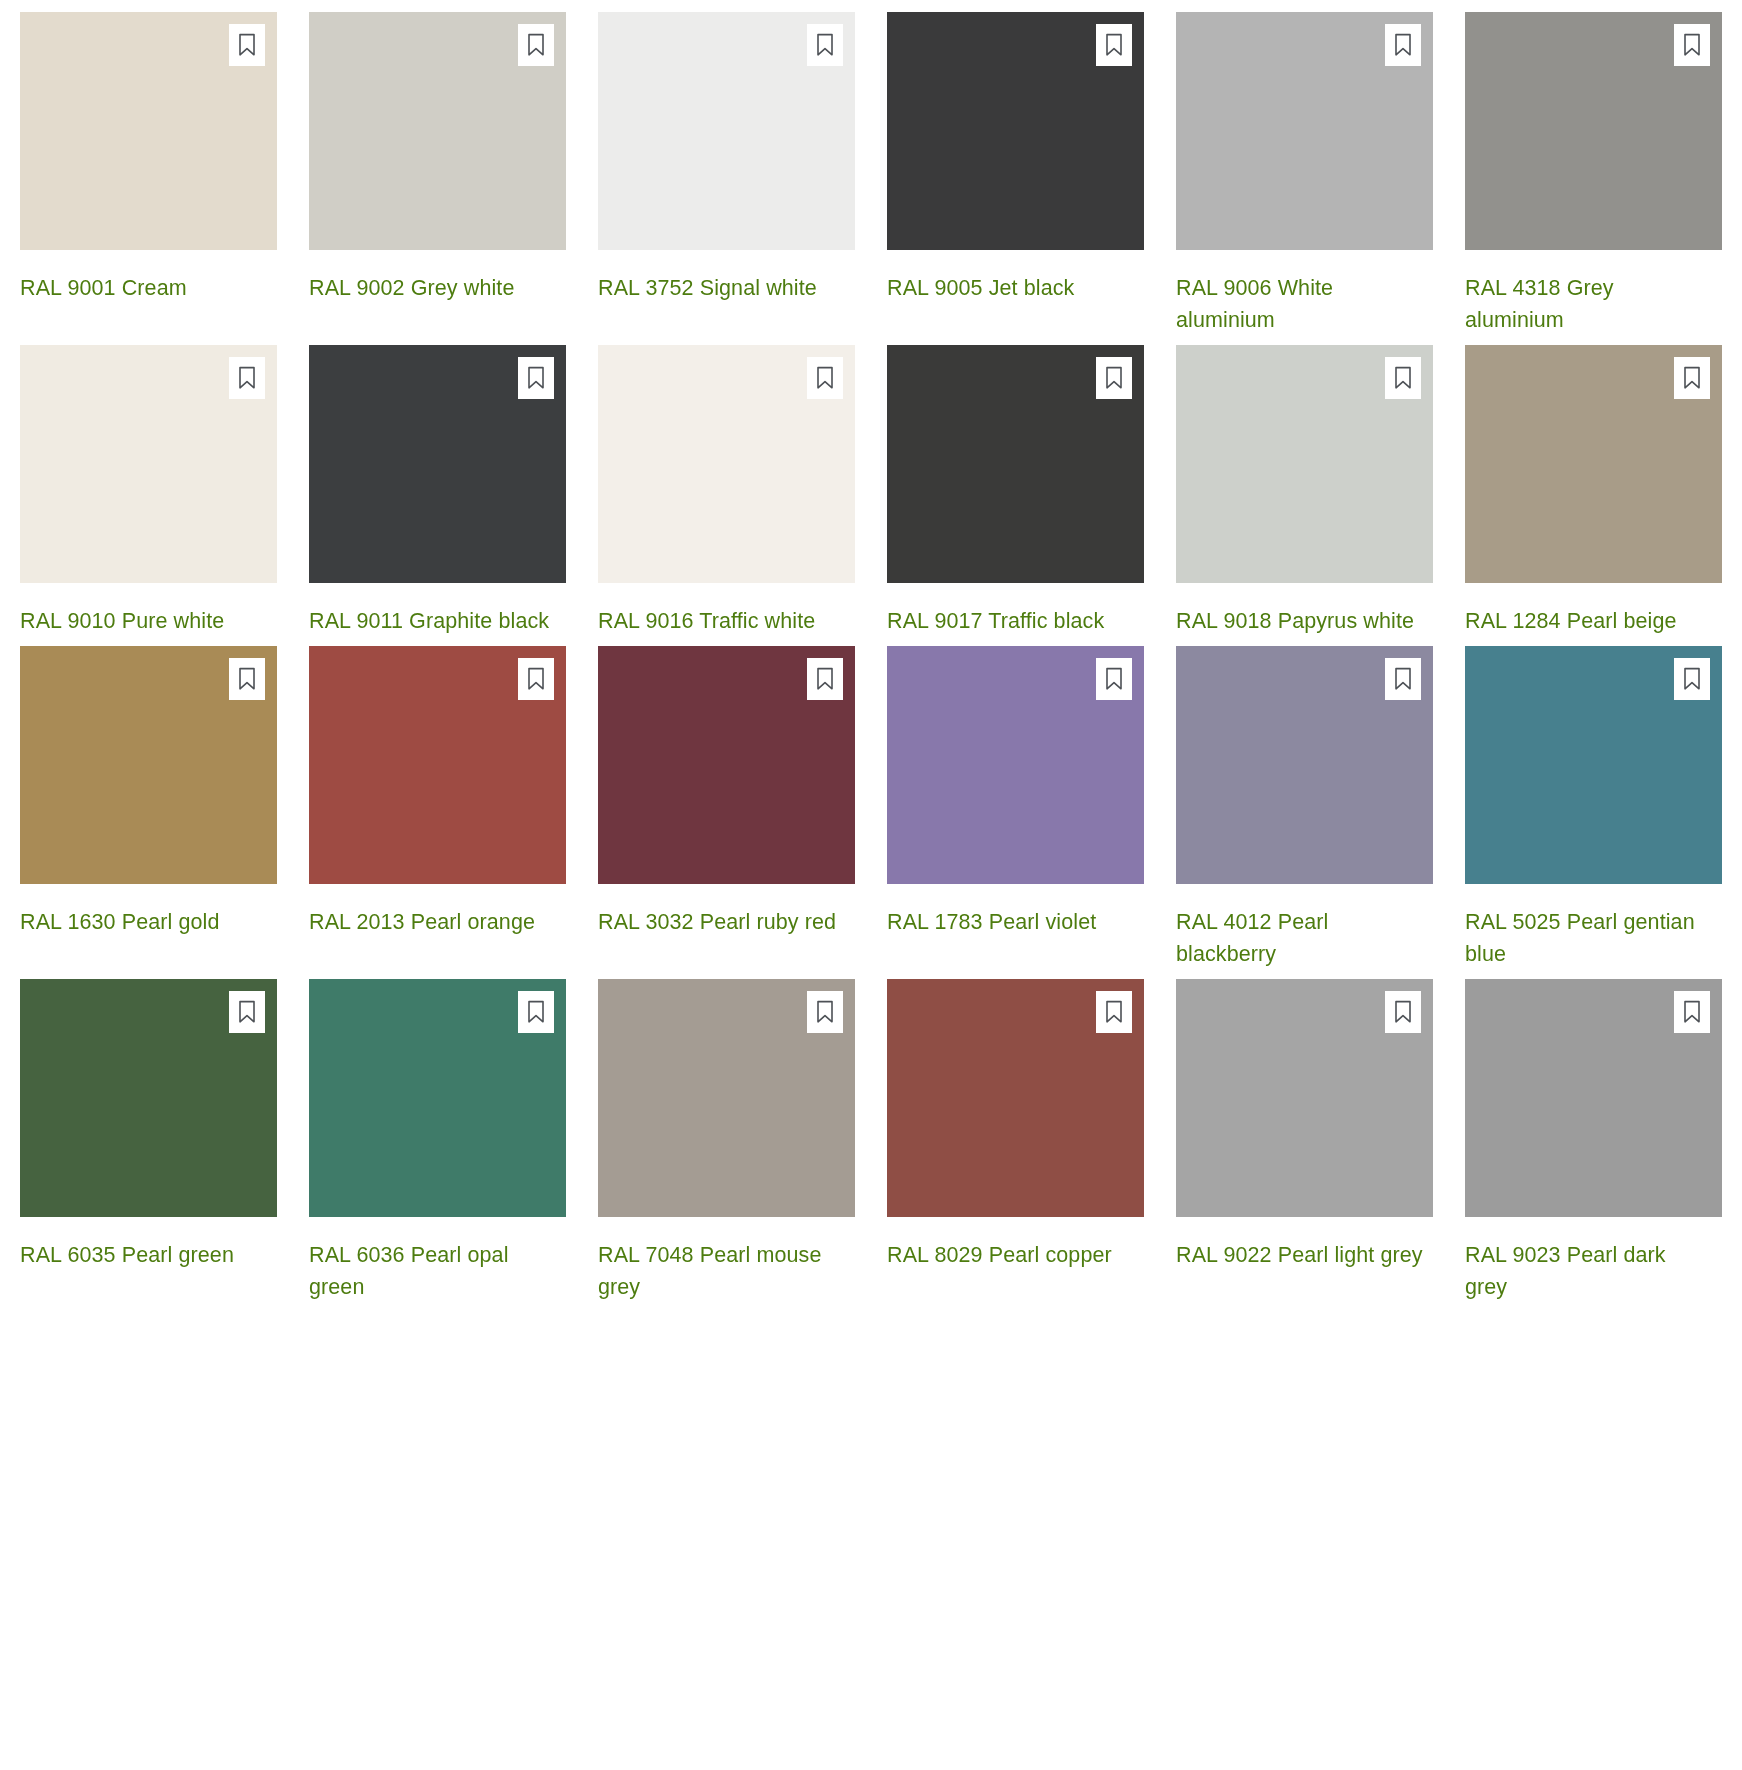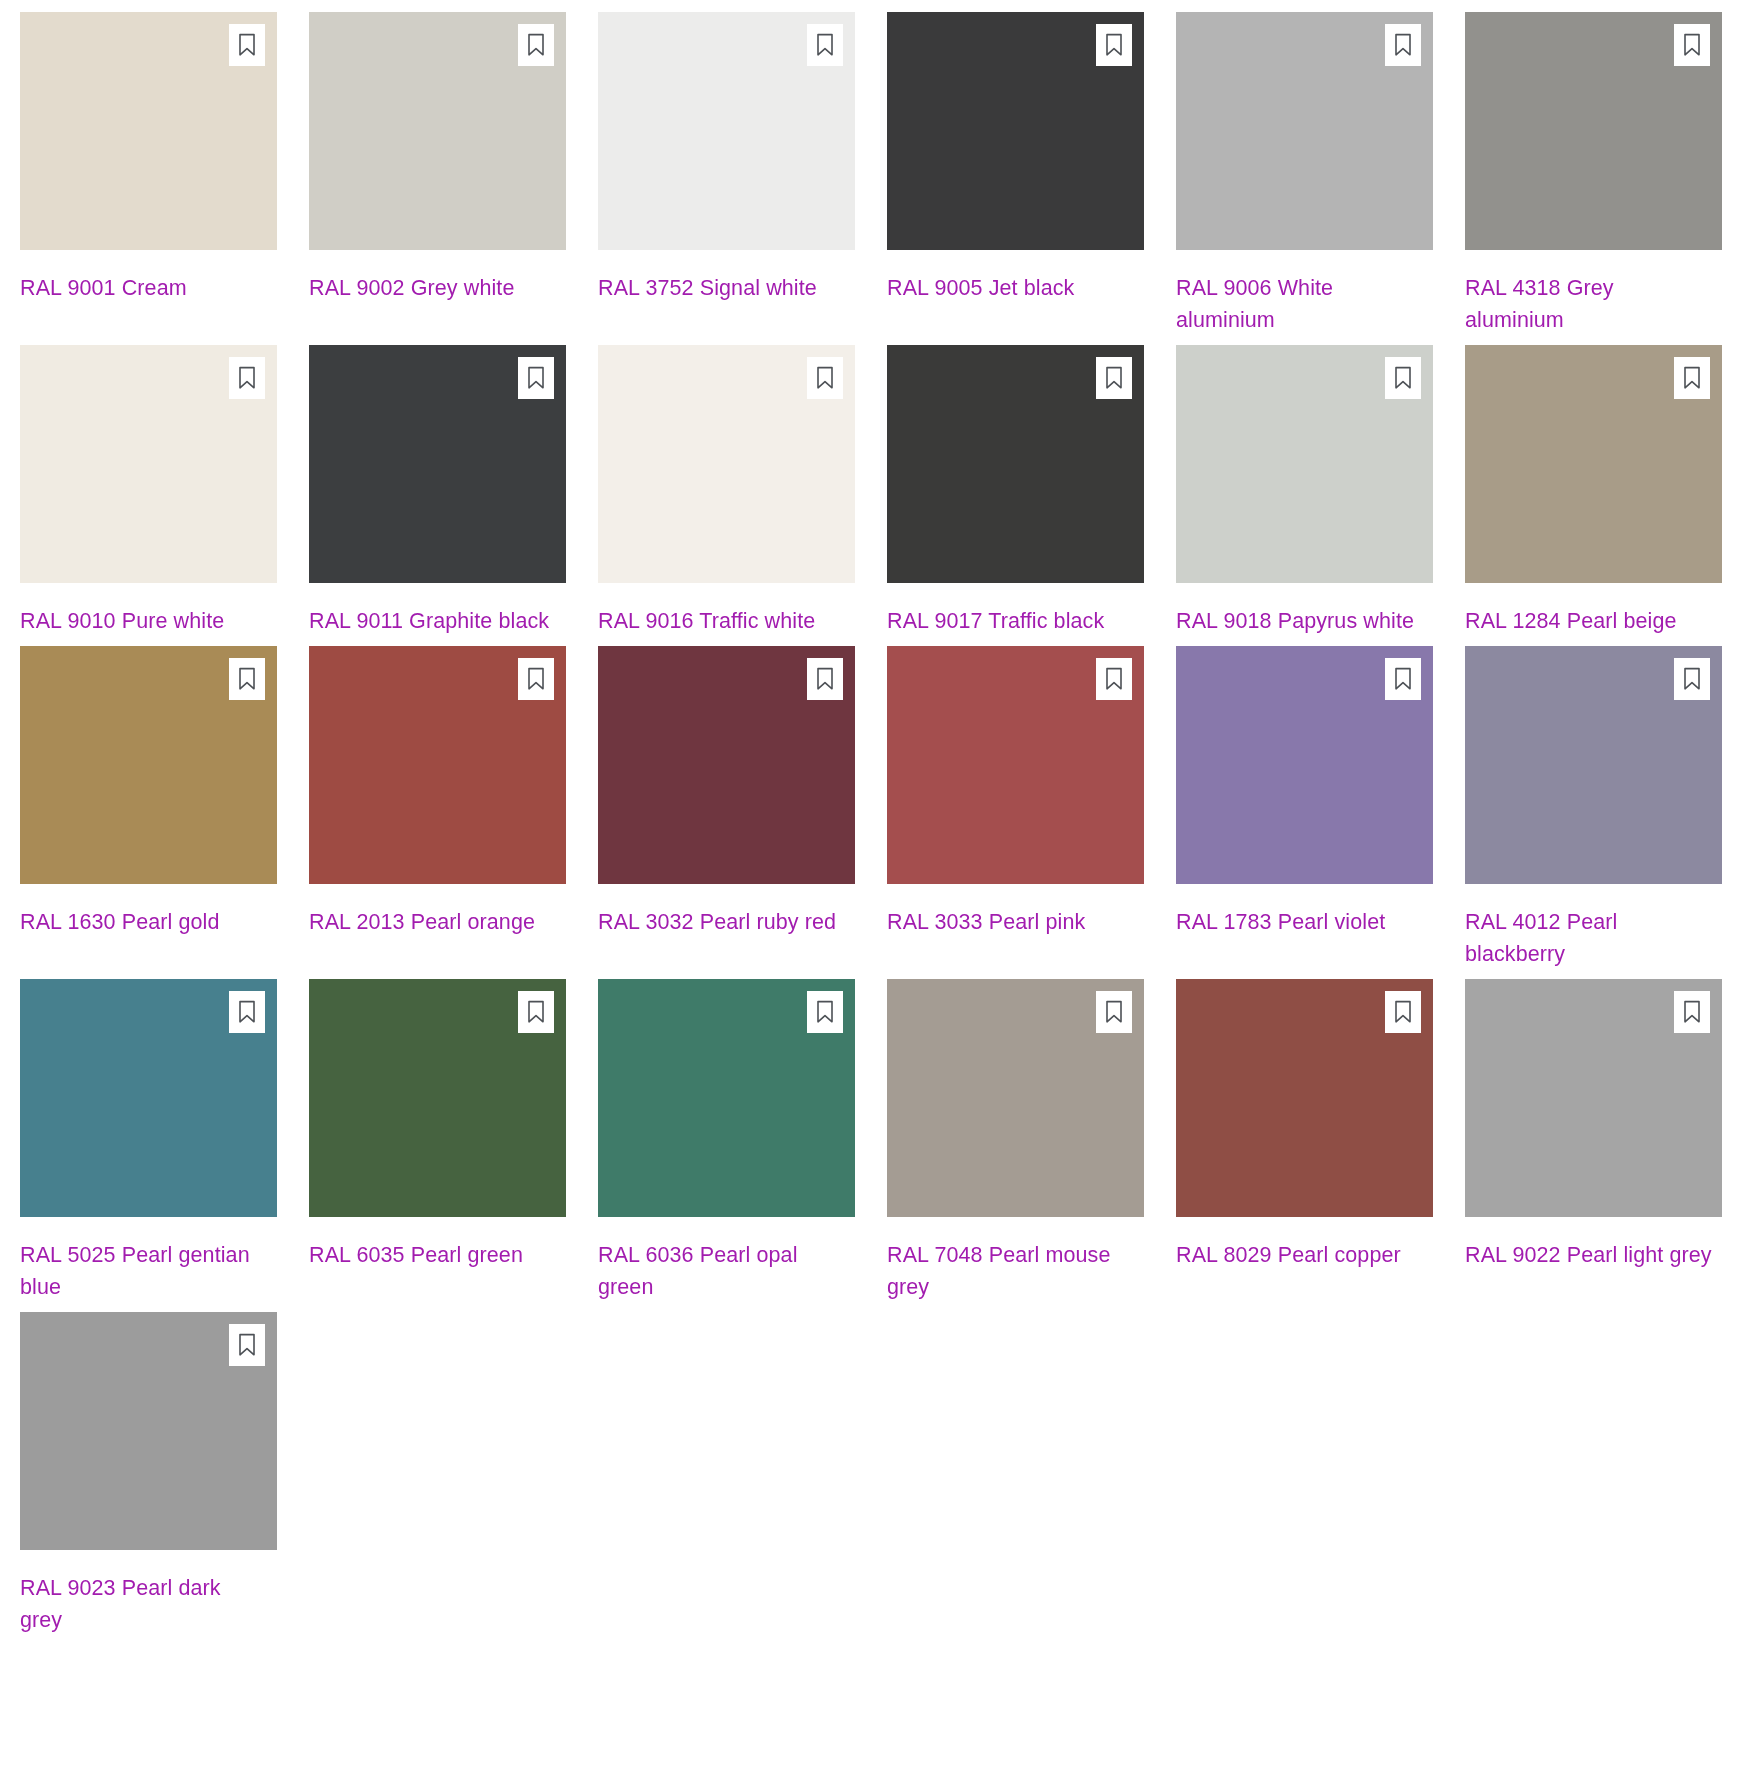--- a/index.html
+++ b/index.html
@@ -51,21 +51,21 @@
   }
 
   .bookmark-btn svg {
     display: block;
   }
 
   .swatch-label {
     margin-top: 22px;
     font-size: 21.5px;
     line-height: 32px;
-    color: #a21caf;
+    color: #4d7c0f;
     font-family: "Liberation Sans", sans-serif;
     letter-spacing: 0.1px;
     min-height: 32px;
     max-width: 96%;
     word-wrap: break-word;
   }
 </style>
 </head>
 <body>
 
@@ -214,30 +214,20 @@
       <div class="swatch-chip" style="background: rgb(111, 54, 64);">
         <div class="bookmark-btn">
           <svg width="20" height="24" viewBox="0 0 20 24" fill="none" xmlns="http://www.w3.org/2000/svg">
             <path d="M3 1.6h14v20.2l-7-6.2-7 6.2V1.6z" stroke="#4d5156" stroke-width="1.6" stroke-linejoin="round" fill="none"></path>
           </svg>
         </div>
       </div>
       <div class="swatch-label">RAL 3032 Pearl ruby red</div>
     </div>
     <div class="swatch-card">
-      <div class="swatch-chip" style="background: rgb(164, 78, 78);">
-        <div class="bookmark-btn">
-          <svg width="20" height="24" viewBox="0 0 20 24" fill="none" xmlns="http://www.w3.org/2000/svg">
-            <path d="M3 1.6h14v20.2l-7-6.2-7 6.2V1.6z" stroke="#4d5156" stroke-width="1.6" stroke-linejoin="round" fill="none"></path>
-          </svg>
-        </div>
-      </div>
-      <div class="swatch-label">RAL 3033 Pearl pink</div>
-    </div>
-    <div class="swatch-card">
       <div class="swatch-chip" style="background: rgb(136, 120, 171);">
         <div class="bookmark-btn">
           <svg width="20" height="24" viewBox="0 0 20 24" fill="none" xmlns="http://www.w3.org/2000/svg">
             <path d="M3 1.6h14v20.2l-7-6.2-7 6.2V1.6z" stroke="#4d5156" stroke-width="1.6" stroke-linejoin="round" fill="none"></path>
           </svg>
         </div>
       </div>
       <div class="swatch-label">RAL 1783 Pearl violet</div>
     </div>
     <div class="swatch-card">

